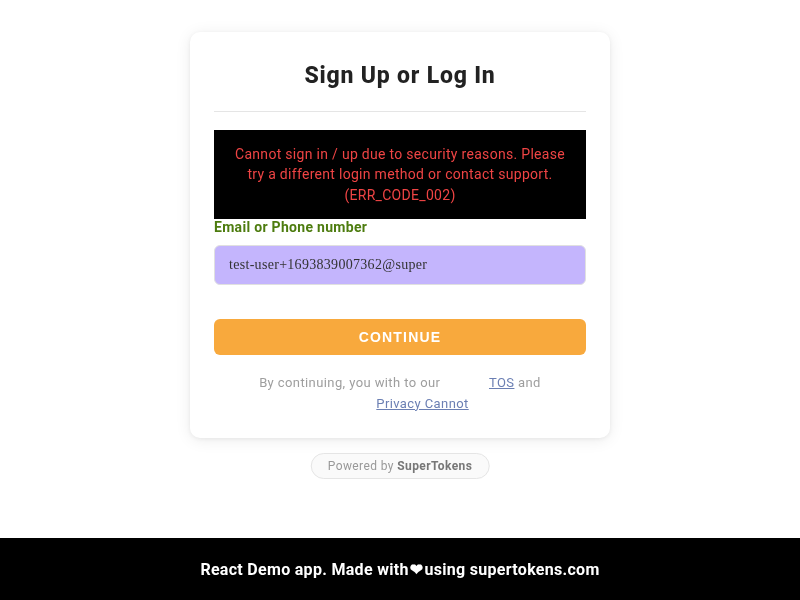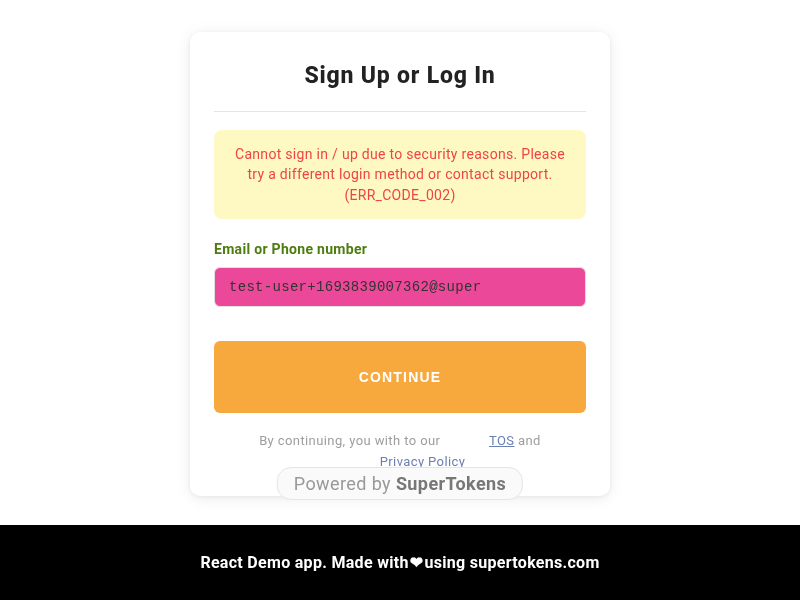--- a/index.html
+++ b/index.html
@@ -32,24 +32,23 @@
       color: #222;
       text-align: center;
       margin-bottom: 22px;
     }
     .divider {
       height: 1px;
       background: #e5e5e5;
       margin-bottom: 18px;
     }
     .error-box {
-      background: #fef9c3;
-      border-radius: 8px;
+      background: #000000;
+      border-radius: 0;
       padding: 14px 18px;
-      margin-bottom: 22px;
     }
     .error-text {
       color: #ef4444;
       font-size: 14px;
       text-align: center;
       line-height: 1.45;
       letter-spacing: 0.3px;
     }
     .label {
       font-size: 14px;
@@ -58,34 +57,34 @@
       letter-spacing: 0.3px;
       margin-bottom: 10px;
       display: block;
     }
     .input {
       width: 100%;
       padding: 11px 14px;
       border: 1px solid #e0e0e0;
       border-radius: 6px;
       font-size: 14px;
-      font-family: Liberation Mono, monospace;
+      font-family: Liberation Serif, serif;
       letter-spacing: 0.3px;
       color: #333;
       outline: none;
       margin-bottom: 34px;
-      background: #ec4899;
+      background: #c4b5fd;
     }
     .continue-btn {
       width: 100%;
       background: #f8a93d;
       color: #fff;
       border: none;
       border-radius: 6px;
-      padding: 28px;
+      padding: 10px;
       font-size: 14px;
       font-weight: 700;
       letter-spacing: 1.2px;
       cursor: pointer;
       margin-bottom: 18px;
     }
     .consent {
       text-align: center;
       font-size: 13px;
       color: #9e9e9e;
@@ -95,39 +94,39 @@
     .consent a {
       color: #6b7fb3;
       text-decoration: underline;
       cursor: pointer;
       margin-left: 45px;
     }
     .powered-pill {
       position: absolute;
       left: 50%;
       transform: translateX(-50%);
-      top: 467px;
+      top: 453px;
       background: #fafafa;
       border: 1px solid #e5e5e5;
       border-radius: 14px;
       padding: 5px 16px;
-      font-size: 18px;
+      font-size: 12px;
       letter-spacing: 0.4px;
       color: #999;
     }
     .powered-pill .brand {
       color: #777;
       font-weight: 700;
     }
     .footer {
       position: absolute;
       left: 0;
       bottom: 0;
       width: 800px;
-      height: 75px;
+      height: 62px;
       background: #000;
       display: flex;
       align-items: center;
       justify-content: center;
     }
     .footer-text {
       color: #fff;
       font-size: 16px;
       font-weight: 700;
       letter-spacing: 0.3px;
@@ -150,21 +149,21 @@
 
   <label class="label">Email or Phone number</label>
   <input class="input" type="text" value="test-user+1693839007362@super" style="">
 
   <button class="continue-btn">CONTINUE</button>
 
   <div class="consent">
     <span>By continuing, you with to our </span>
     <a>TOS</a>
     <span> and </span>
-    <a>Privacy Policy</a>
+    <a>Privacy Cannot</a>
   </div>
 </div>
 
 <div class="powered-pill">
   <span>Powered by </span><span class="brand">SuperTokens</span>
 </div>
 
 <div class="footer">
   <div class="footer-text">
     <span>React Demo app. Made with</span><span class="heart">❤</span><span>using supertokens.com</span>

